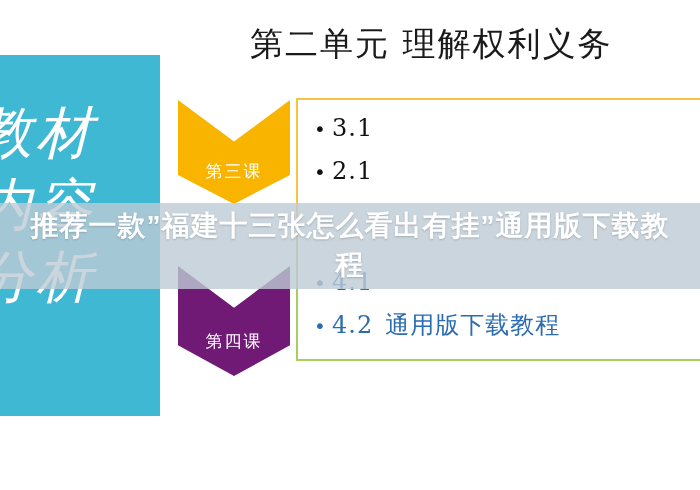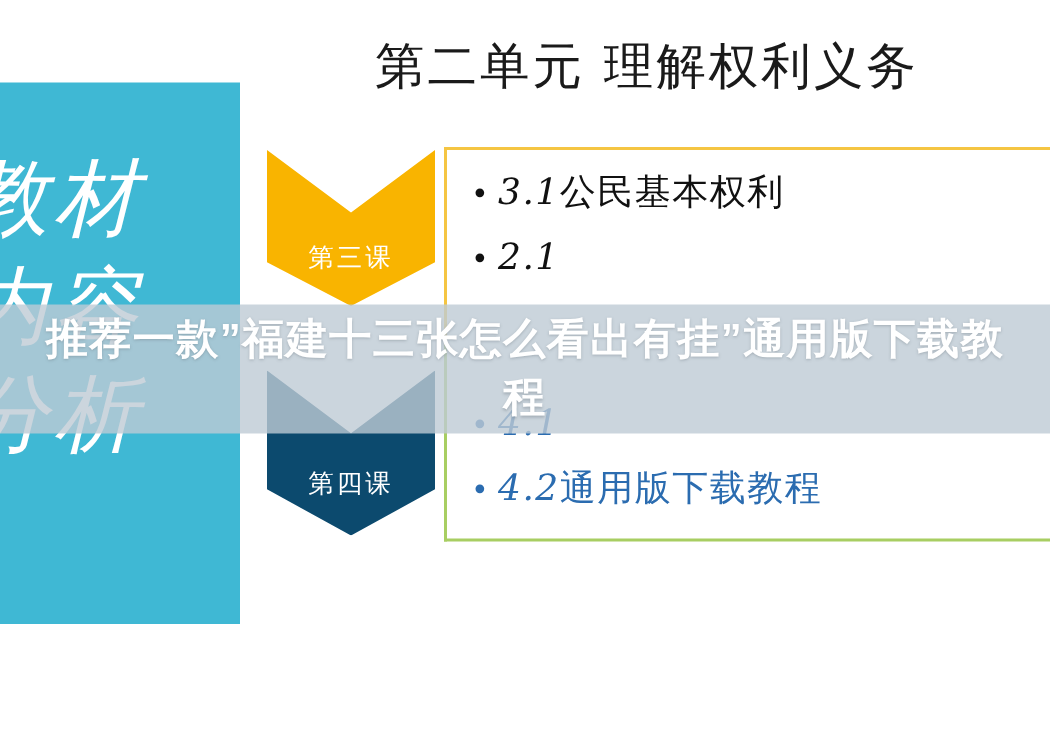--- a/index.html
+++ b/index.html
@@ -68,23 +68,23 @@
     left: 178px;
     width: 112px;
   }
   #chevron-lesson3 {
     top: 100px;
     height: 104px;
     background: #f9b400;
     clip-path: polygon(0% 0%, 50% 40%, 100% 0%, 100% 72%, 50% 100%, 0% 72%);
   }
   #chevron-lesson4 {
-    top: 247px;
+    top: 266px;
     height: 110px;
-    background: #0c4a6e;
+    background: #701a75;
     clip-path: polygon(0% 0%, 50% 38%, 100% 0%, 100% 72%, 50% 100%, 0% 72%);
   }
   .chevron-label {
     position: absolute;
     left: 0;
     width: 112px;
     text-align: center;
     color: #ffffff;
     font-size: 17px;
     letter-spacing: 2px;
@@ -138,22 +138,22 @@
   }
   .bullet-dot {
     display: inline-block;
     width: 18px;
     flex: 0 0 18px;
     text-align: left;
     font-size: 20px;
   }
   .bullet-num {
     display: inline-block;
+    margin-right: 12px;
     font-family: "DejaVu Serif", "Liberation Serif", serif;
-    font-style: italic;
   }
   .group-dark .bullet-item { color: #111111; }
   .group-blue .bullet-item { color: #2b6cb0; }
   .group-blue .bullet-dot { color: #2b6cb0; }
 
   
   #watermark-band {
     position: absolute;
     left: 0;
     top: 203px;
@@ -198,21 +198,20 @@
   <div id="chevron-lesson4" class="chevron">
     <div class="chevron-label">第四课</div>
   </div>
 
   <div id="content-panel">
 
     <div id="bullets-lesson3" class="bullet-group group-dark">
       <div class="bullet-item">
         <span class="bullet-dot">•</span>
         <span class="bullet-num">3.1</span>
-        <span class="bullet-text">公民基本权利</span>
       </div>
       <div class="bullet-item">
         <span class="bullet-dot">•</span>
         <span class="bullet-num">2.1</span>
       </div>
     </div>
 
     <div id="bullets-lesson4" class="bullet-group group-blue">
       <div class="bullet-item">
         <span class="bullet-dot">•</span>

